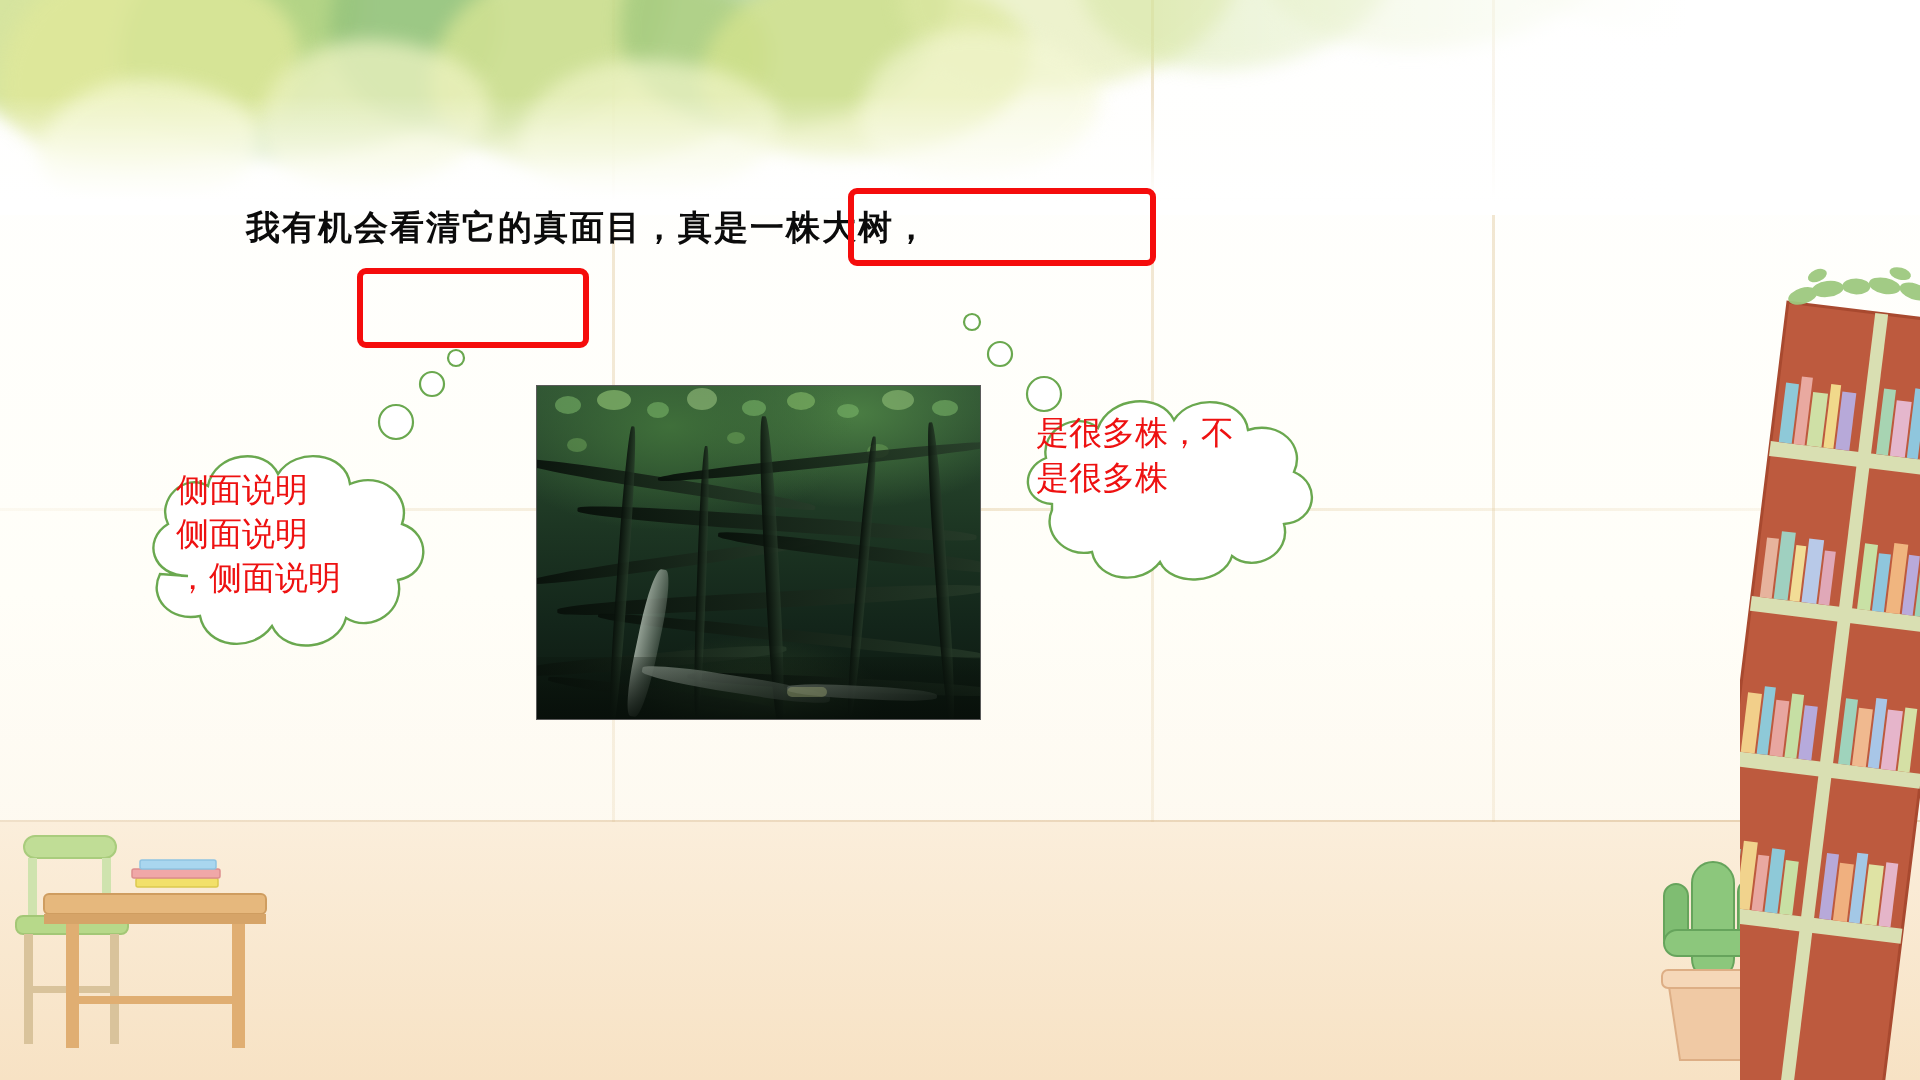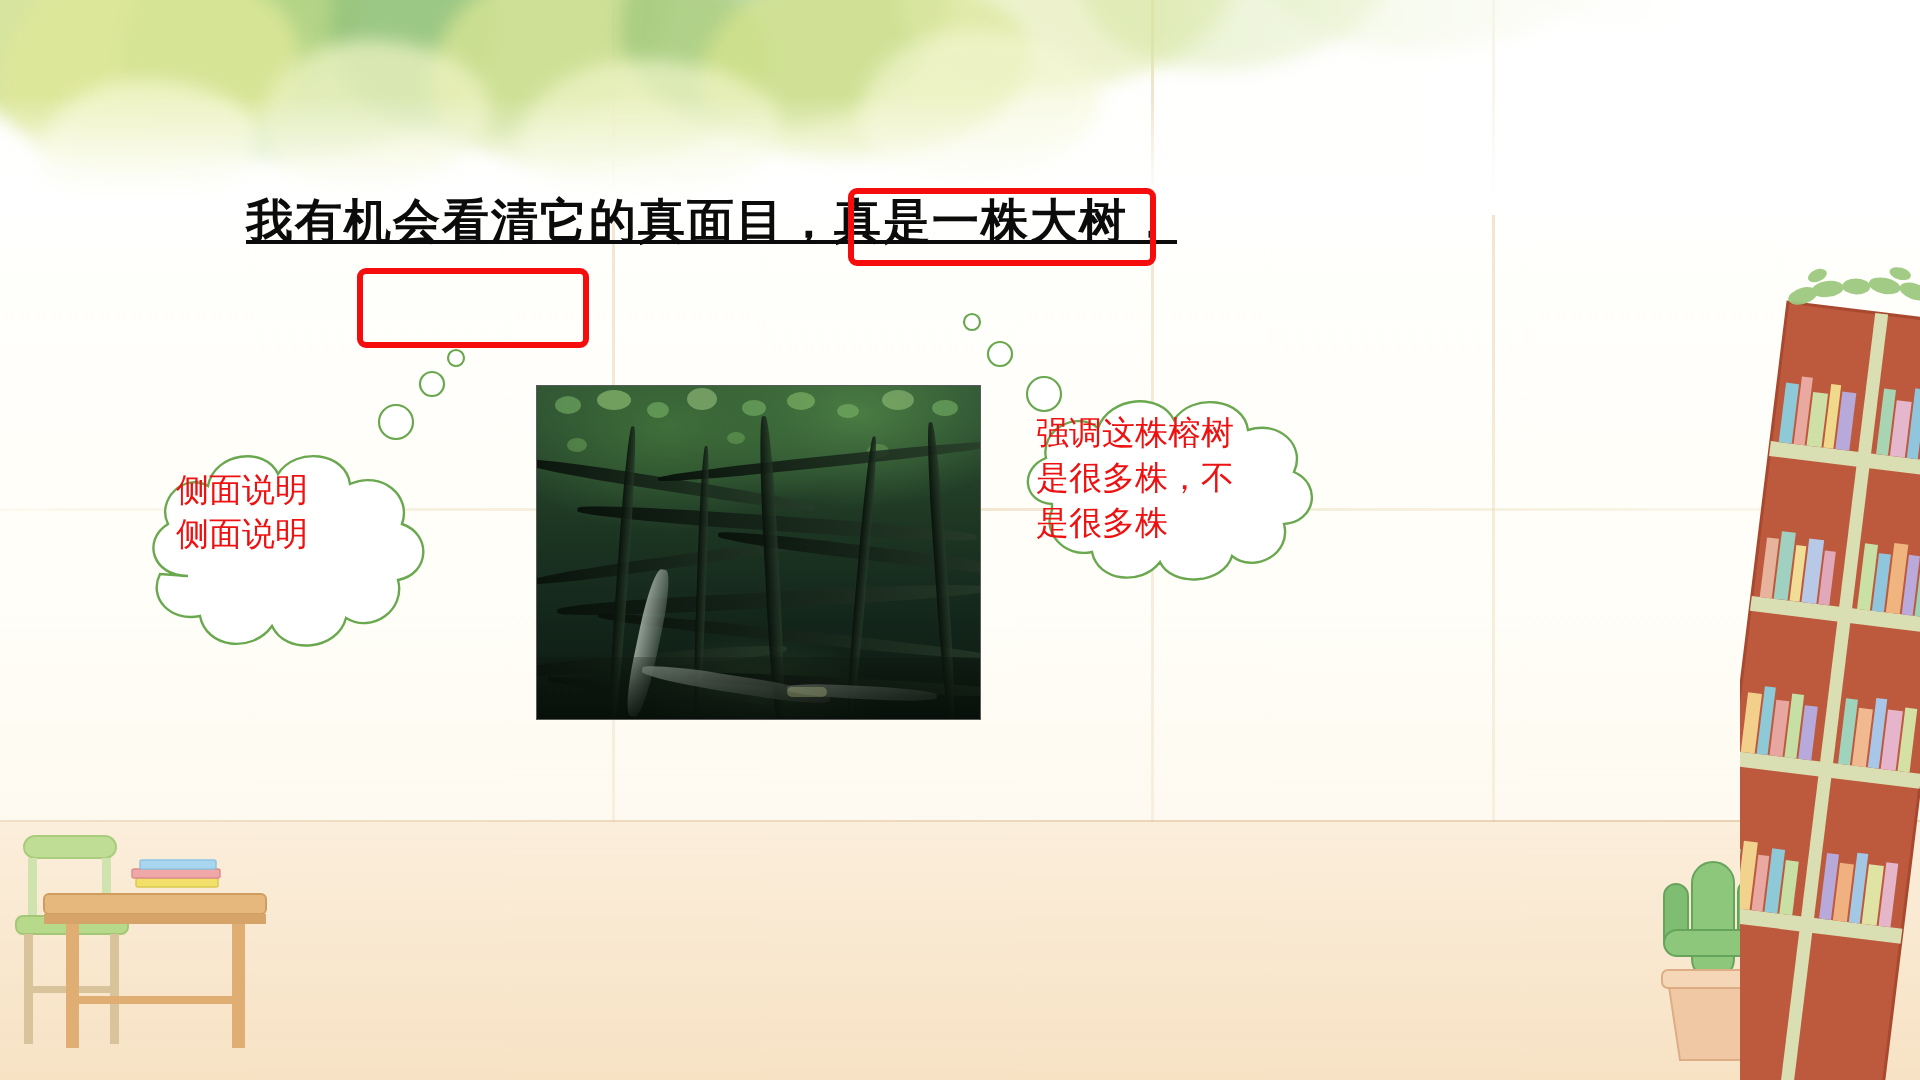--- a/index.html
+++ b/index.html
@@ -11,23 +11,23 @@
   .paper{position:absolute;inset:0;background:
       linear-gradient(to bottom,#ffffff 0%,#fffef8 55%,#fdf7ec 88%,#fbf0dd 100%);}
   .gridline-v{position:absolute;top:0;bottom:0;width:3px;background:linear-gradient(to bottom,rgba(226,203,160,.55),rgba(226,203,160,.30) 60%,rgba(226,203,160,.10));}
   .gridline-h{position:absolute;left:0;right:0;height:3px;background:linear-gradient(to right,rgba(226,203,160,.10),rgba(226,203,160,.45),rgba(226,203,160,.10));}
 
   
   .watercolor{position:absolute;left:0;top:0;width:1920px;height:215px;overflow:hidden;}
   .wc-blob{position:absolute;border-radius:46% 54% 58% 42% / 60% 45% 55% 40%;filter:blur(9px);}
 
   
-  .maintext{position:absolute;left:150px;top:180px;width:1120px;
+  .maintext{position:absolute;left:150px;top:186px;width:1120px;
       font-family:"DejaVu Sans","Liberation Sans",sans-serif;
-      font-weight:bold;font-size:47px;line-height:82px;color:#0b0b0b;letter-spacing:2px;text-decoration:underline;}
+      font-weight:bold;font-size:34px;line-height:82px;color:#0b0b0b;letter-spacing:2px;}
   .maintext .indent{display:inline-block;width:96px;}
   .hl-box{position:absolute;border:6px solid #f50c0c;border-radius:9px;pointer-events:none;}
 
   
   .photo{position:absolute;left:537px;top:386px;width:443px;height:333px;
       background:#0e1b12;overflow:hidden;box-shadow:0 0 0 1px #5a5a5a;}
   .photo .bg{position:absolute;inset:0;background:
      radial-gradient(ellipse 60% 45% at 30% 12%, #3f6f3a 0%, rgba(25,55,28,0) 70%),
      radial-gradient(ellipse 55% 40% at 72% 8%,  #4a7d43 0%, rgba(20,48,24,0) 72%),
      radial-gradient(ellipse 40% 30% at 50% 95%, #2a4128 0%, rgba(12,26,14,0) 70%),
@@ -145,20 +145,21 @@
     </svg>
     
     <svg style="position:absolute;left:246px;top:-64px;" width="120" height="110">
       <circle cx="40" cy="78" r="17" fill="#fff" stroke="#6aa84f" stroke-width="2.2"></circle>
       <circle cx="76" cy="40" r="12" fill="#fff" stroke="#6aa84f" stroke-width="2.2"></circle>
       <circle cx="100" cy="14" r="8" fill="#fff" stroke="#6aa84f" stroke-width="2.2"></circle>
     </svg>
     <div class="bubble-text" style="left:66px;top:60px;width:230px;font-size:33px;line-height:44px;">
       <div>侧面说明</div>
       <div>侧面说明</div>
+      <div>，侧面说明</div>
     </div>
   </div>
 
   <div class="bubble-wrap" style="left:1000px;top:372px;width:340px;height:250px;">
     <svg width="340" height="250" viewBox="0 0 340 250">
       <path d="M52,132
                C22,130 20,96 46,86
                C40,58 76,38 98,56
                C110,24 160,20 174,48
                C192,20 244,26 248,58
@@ -169,21 +170,20 @@
                C142,214 98,210 92,180
                C64,186 42,160 52,138 Z" fill="#ffffff" stroke="#6aa84f" stroke-width="2.4"></path>
     </svg>
     
     <svg style="position:absolute;left:-62px;top:-90px;" width="140" height="140">
       <circle cx="106" cy="112" r="17" fill="#fff" stroke="#6aa84f" stroke-width="2.2"></circle>
       <circle cx="62" cy="72" r="12" fill="#fff" stroke="#6aa84f" stroke-width="2.2"></circle>
       <circle cx="34" cy="40" r="8" fill="#fff" stroke="#6aa84f" stroke-width="2.2"></circle>
     </svg>
     <div class="bubble-text" style="left:36px;top:38px;width:268px;font-size:33px;line-height:45px;">
-      <div>强调这株榕树</div>
       <div>是很多株，不</div>
       <div>是很多株</div>
     </div>
   </div>
 
   <div class="furn" style="left:10px;top:800px;width:270px;height:280px;">
     <svg width="270" height="280" viewBox="0 0 270 280">
 
       <rect x="14" y="36" width="92" height="22" rx="11" fill="#c0dd96" stroke="#a9cc7d" stroke-width="2"></rect>
       <rect x="18" y="58" width="9" height="66" fill="#cfe3ae"></rect>

